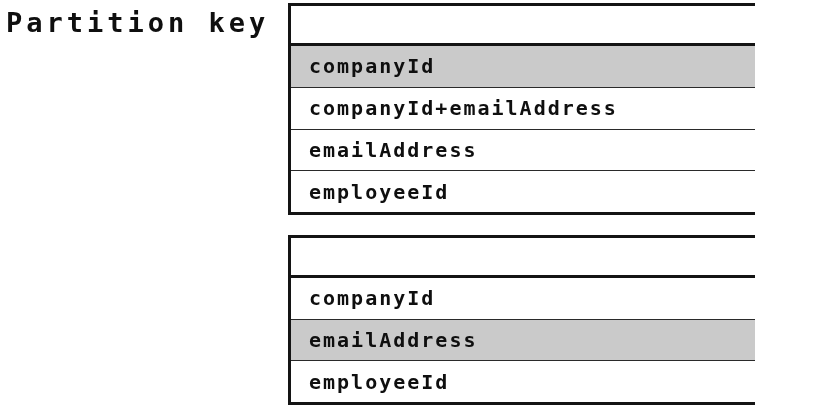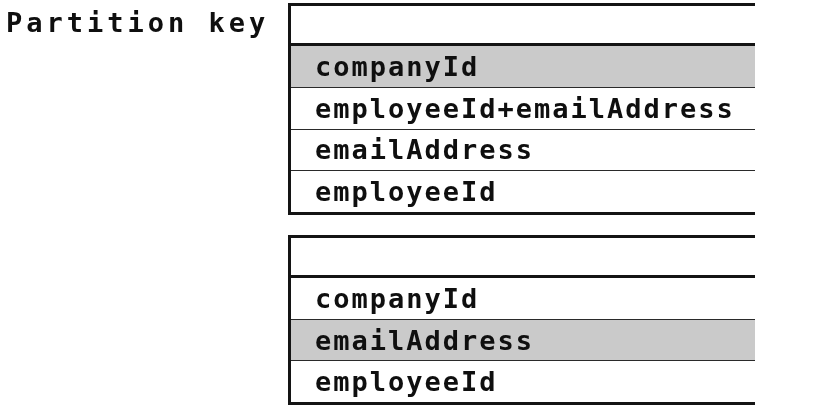--- a/index.html
+++ b/index.html
@@ -77,22 +77,22 @@
   .options {
     flex: 1 1 auto;
     display: flex;
     flex-direction: column;
     background: #ffffff;
   }
   .option {
     flex: 1 1 0;
     display: flex;
     align-items: center;
-    padding-left: 24px;
-    font-size: 27px;
+    padding-left: 18px;
+    font-size: 20px;
     font-weight: bold;
     letter-spacing: 2px;
     border-top: 1px solid #2a2a2a;
     white-space: nowrap;
     cursor: default;
   }
   .option:first-child { border-top: none; }
   .option.highlighted { background: #cacaca; }
 </style>
 </head>
@@ -104,21 +104,21 @@
 
   <div class="dropdown" id="dropdown-partition">
     <div class="select-row">
       <div class="select-value"></div>
       <div class="arrow-btn">
         <span class="arrow-glyph">▼</span>
       </div>
     </div>
     <div class="options">
       <div class="option highlighted">companyId</div>
-      <div class="option">employeeId+emailAddress</div>
+      <div class="option">companyId+emailAddress</div>
       <div class="option">emailAddress</div>
       <div class="option">employeeId</div>
     </div>
   </div>
 
 
   <div class="dropdown" id="dropdown-unique">
     <div class="select-row">
       <div class="select-value"></div>
       <div class="arrow-btn">

